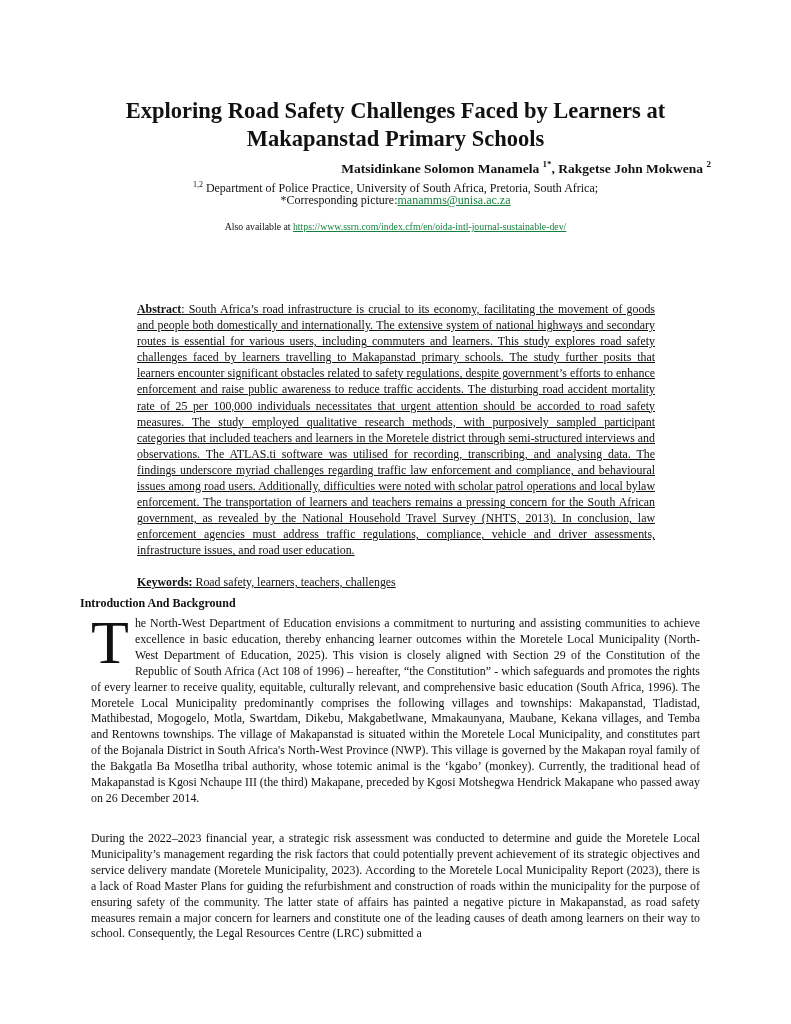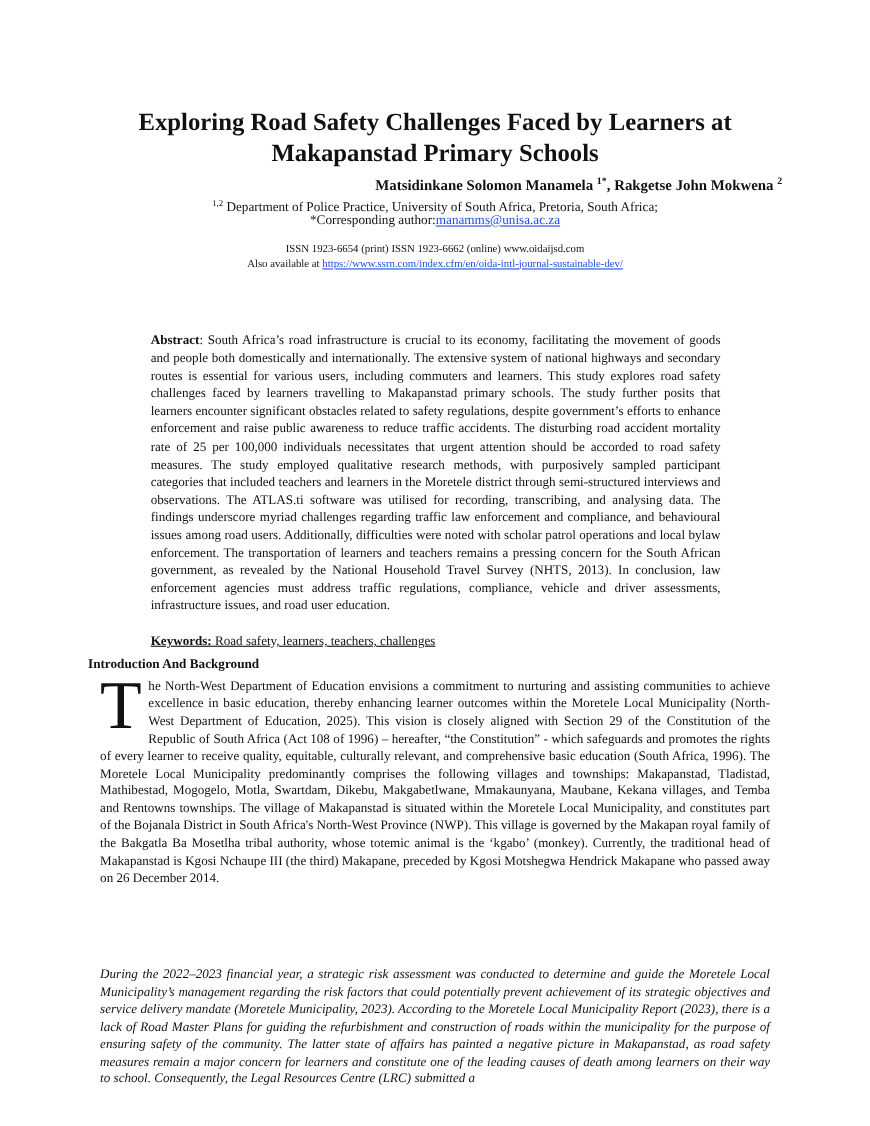--- a/index.html
+++ b/index.html
@@ -4,54 +4,53 @@
 <style>
   html, body { margin: 0; padding: 0; background: #ffffff; }
   body { width: 791px; height: 1024px; position: relative; overflow: hidden; font-family: "Liberation Serif", "DejaVu Serif", serif; color: #111; }
   .page { position: absolute; left: 0; top: 0; width: 791px; height: 1000px; }
   .title { position: absolute; left: 80px; width: 631px; top: 97px; text-align: center; font-weight: bold; font-size: 22.5px; line-height: 28px; }
   .authors { position: absolute; left: 80px; width: 631px; top: 156px; text-align: right; font-weight: bold; font-size: 13.5px; line-height: 16px; }
   .authors sup { font-size: 9px; }
   .affil { position: absolute; left: 80px; width: 631px; top: 177px; text-align: center; font-size: 12px; line-height: 15px; }
   .affil sup { font-size: 8px; }
   .corr { position: absolute; left: 80px; width: 631px; top: 193px; text-align: center; font-size: 12px; line-height: 15px; }
-  a.link { color: #1d4ed8; text-decoration: underline; margin-top: 41px; }
+  a.link { color: #15803d; text-decoration: underline; margin-top: 41px; }
   .meta { position: absolute; left: 80px; width: 631px; top: 220px; text-align: center; font-size: 9.8px; line-height: 13.5px; }
-  .abstract { position: absolute; left: 137px; width: 518px; top: 301px; font-size: 11.9px; line-height: 16.1px; text-align: justify; }
+  .abstract { position: absolute; left: 137px; width: 518px; top: 301px; font-size: 11.9px; line-height: 16.1px; text-align: justify; text-decoration: underline; }
   .abstract b { font-weight: bold; }
   .keywords { position: absolute; left: 137px; width: 518px; top: 575px; font-size: 11.9px; line-height: 15px; text-decoration: underline; }
   .section-heading { position: absolute; left: 80px; width: 631px; top: 596px; text-align: left; font-weight: bold; font-size: 12px; line-height: 15px; }
   .body-text { position: absolute; left: 91px; width: 609px; font-size: 11.9px; line-height: 15.9px; text-align: justify; }
   .p1 { top: 616px; }
-  .p2 { top: 878px; font-style: italic; }
+  .p2 { top: 831px; }
   .dropcap { float: left; font-size: 62px; line-height: 48px; height: 48px; margin: 2px 6px 0 0; font-weight: normal; }
 </style>
 </head>
 <body>
 
 <div class="page">
 
   <div class="title">Exploring Road Safety Challenges Faced by Learners at Makapanstad Primary Schools</div>
 
   <div class="authors">
     <span>Matsidinkane Solomon Manamela</span>
     <sup>1*</sup><span>, </span><span>Rakgetse John Mokwena</span>
     <sup>2</sup>
   </div>
 
   <div class="affil">
     <sup>1,2</sup><span> Department of Police Practice, University of South Africa, Pretoria, South Africa;</span>
   </div>
 
   <div class="corr">
-    <span>*Corresponding author:</span><a class="link">manamms@unisa.ac.za</a>
+    <span>*Corresponding picture:</span><a class="link">manamms@unisa.ac.za</a>
   </div>
 
   <div class="meta">
-    <div>ISSN 1923-6654 (print) ISSN 1923-6662 (online) www.oidaijsd.com</div>
     <div>
       <span>Also available at </span><a class="link">https://www.ssrn.com/index.cfm/en/oida-intl-journal-sustainable-dev/</a>
     </div>
   </div>
 
   <div class="abstract">
     <b>Abstract</b><span>: South Africa’s road infrastructure is crucial to its economy, facilitating the movement of goods and people both domestically and internationally. The extensive system of national highways and secondary routes is essential for various users, including commuters and learners. This study explores road safety challenges faced by learners travelling to Makapanstad primary schools. The study further posits that learners encounter significant obstacles related to safety regulations, despite government’s efforts to enhance enforcement and raise public awareness to reduce traffic accidents. The disturbing road accident mortality rate of 25 per 100,000 individuals necessitates that urgent attention should be accorded to road safety measures. The study employed qualitative research methods, with purposively sampled participant categories that included teachers and learners in the Moretele district through semi-structured interviews and observations. The ATLAS.ti software was utilised for recording, transcribing, and analysing data. The findings underscore myriad challenges regarding traffic law enforcement and compliance, and behavioural issues among road users. Additionally, difficulties were noted with scholar patrol operations and local bylaw enforcement. The transportation of learners and teachers remains a pressing concern for the South African government, as revealed by the National Household Travel Survey (NHTS, 2013). In conclusion, law enforcement agencies must address traffic regulations, compliance, vehicle and driver assessments, infrastructure issues, and road user education.</span>
   </div>
 
   <div class="keywords">

